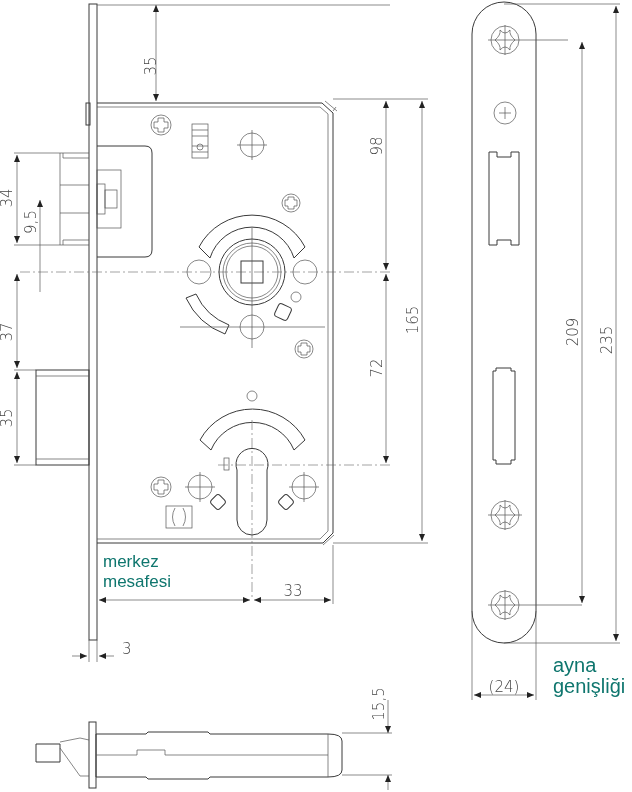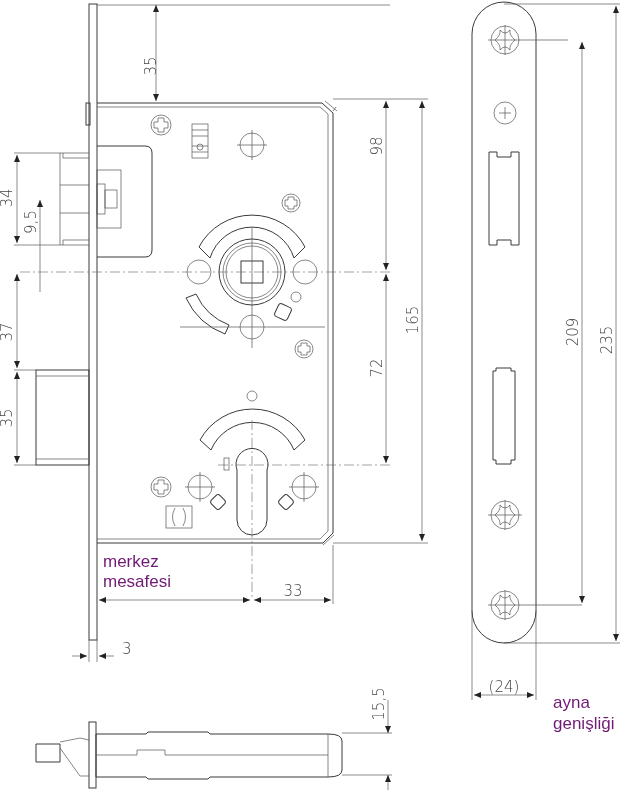--- a/index.html
+++ b/index.html
@@ -3,21 +3,21 @@
 <meta charset="utf-8">
 <style>
   html, body { margin: 0; padding: 0; background: #ffffff; }
   .canvas { position: relative; width: 632px; height: 792px; background: #fff; overflow: hidden; }
   svg { position: absolute; left: 0; top: 0; }
   .ln { stroke: #3a3a3a; stroke-width: 1; fill: none; }
   .thin { stroke: #555; stroke-width: 0.7; fill: none; }
   .dim { stroke: #5a5a5a; stroke-width: 0.7; fill: none; }
   .cl { stroke: #666; stroke-width: 0.6; fill: none; stroke-dasharray: 10 3 2 3; }
   .dimtxt { font-family: "DejaVu Sans", sans-serif; font-size: 15px; fill: #444; font-weight: 300; }
-  .label { position: absolute; font-family: "Liberation Sans", sans-serif; color: #701a75; font-size: 17px; line-height: 20px; }
+  .label { position: absolute; font-family: "Liberation Sans", sans-serif; color: #0f766e; font-size: 17px; line-height: 20px; }
 </style>
 </head>
 <body>
 
 <div class="canvas">
 <svg width="632" height="792" viewBox="0 0 632 792">
   <defs>
     <marker id="ar" markerWidth="8" markerHeight="8" refX="7" refY="3" orient="auto" markerUnits="userSpaceOnUse">
       <path d="M0,0 L7,3 L0,6 z" fill="#222"></path>
     </marker>
@@ -213,17 +213,17 @@
     <path class="dim" d="M388,700 L388,733" marker-end="url(#ar)"></path>
     <path class="dim" d="M388,790 L388,775" marker-end="url(#ar)"></path>
   </g>
   <text class="dimtxt" transform="translate(384,704) rotate(-90)" text-anchor="middle">15,5</text>
 </svg>
 
   <div class="label" style="left:103px; top:552px;">
     <div>merkez</div>
     <div>mesafesi</div>
   </div>
-  <div class="label" style="left:553px; top:655px; font-size:17px; line-height:21px;margin-top:37px;">
+  <div class="label" style="left:553px; top:655px; font-size:20px; line-height:21px;">
     <div>ayna</div>
     <div>genişliği</div>
   </div>
 </div>
 
 </body></html>

